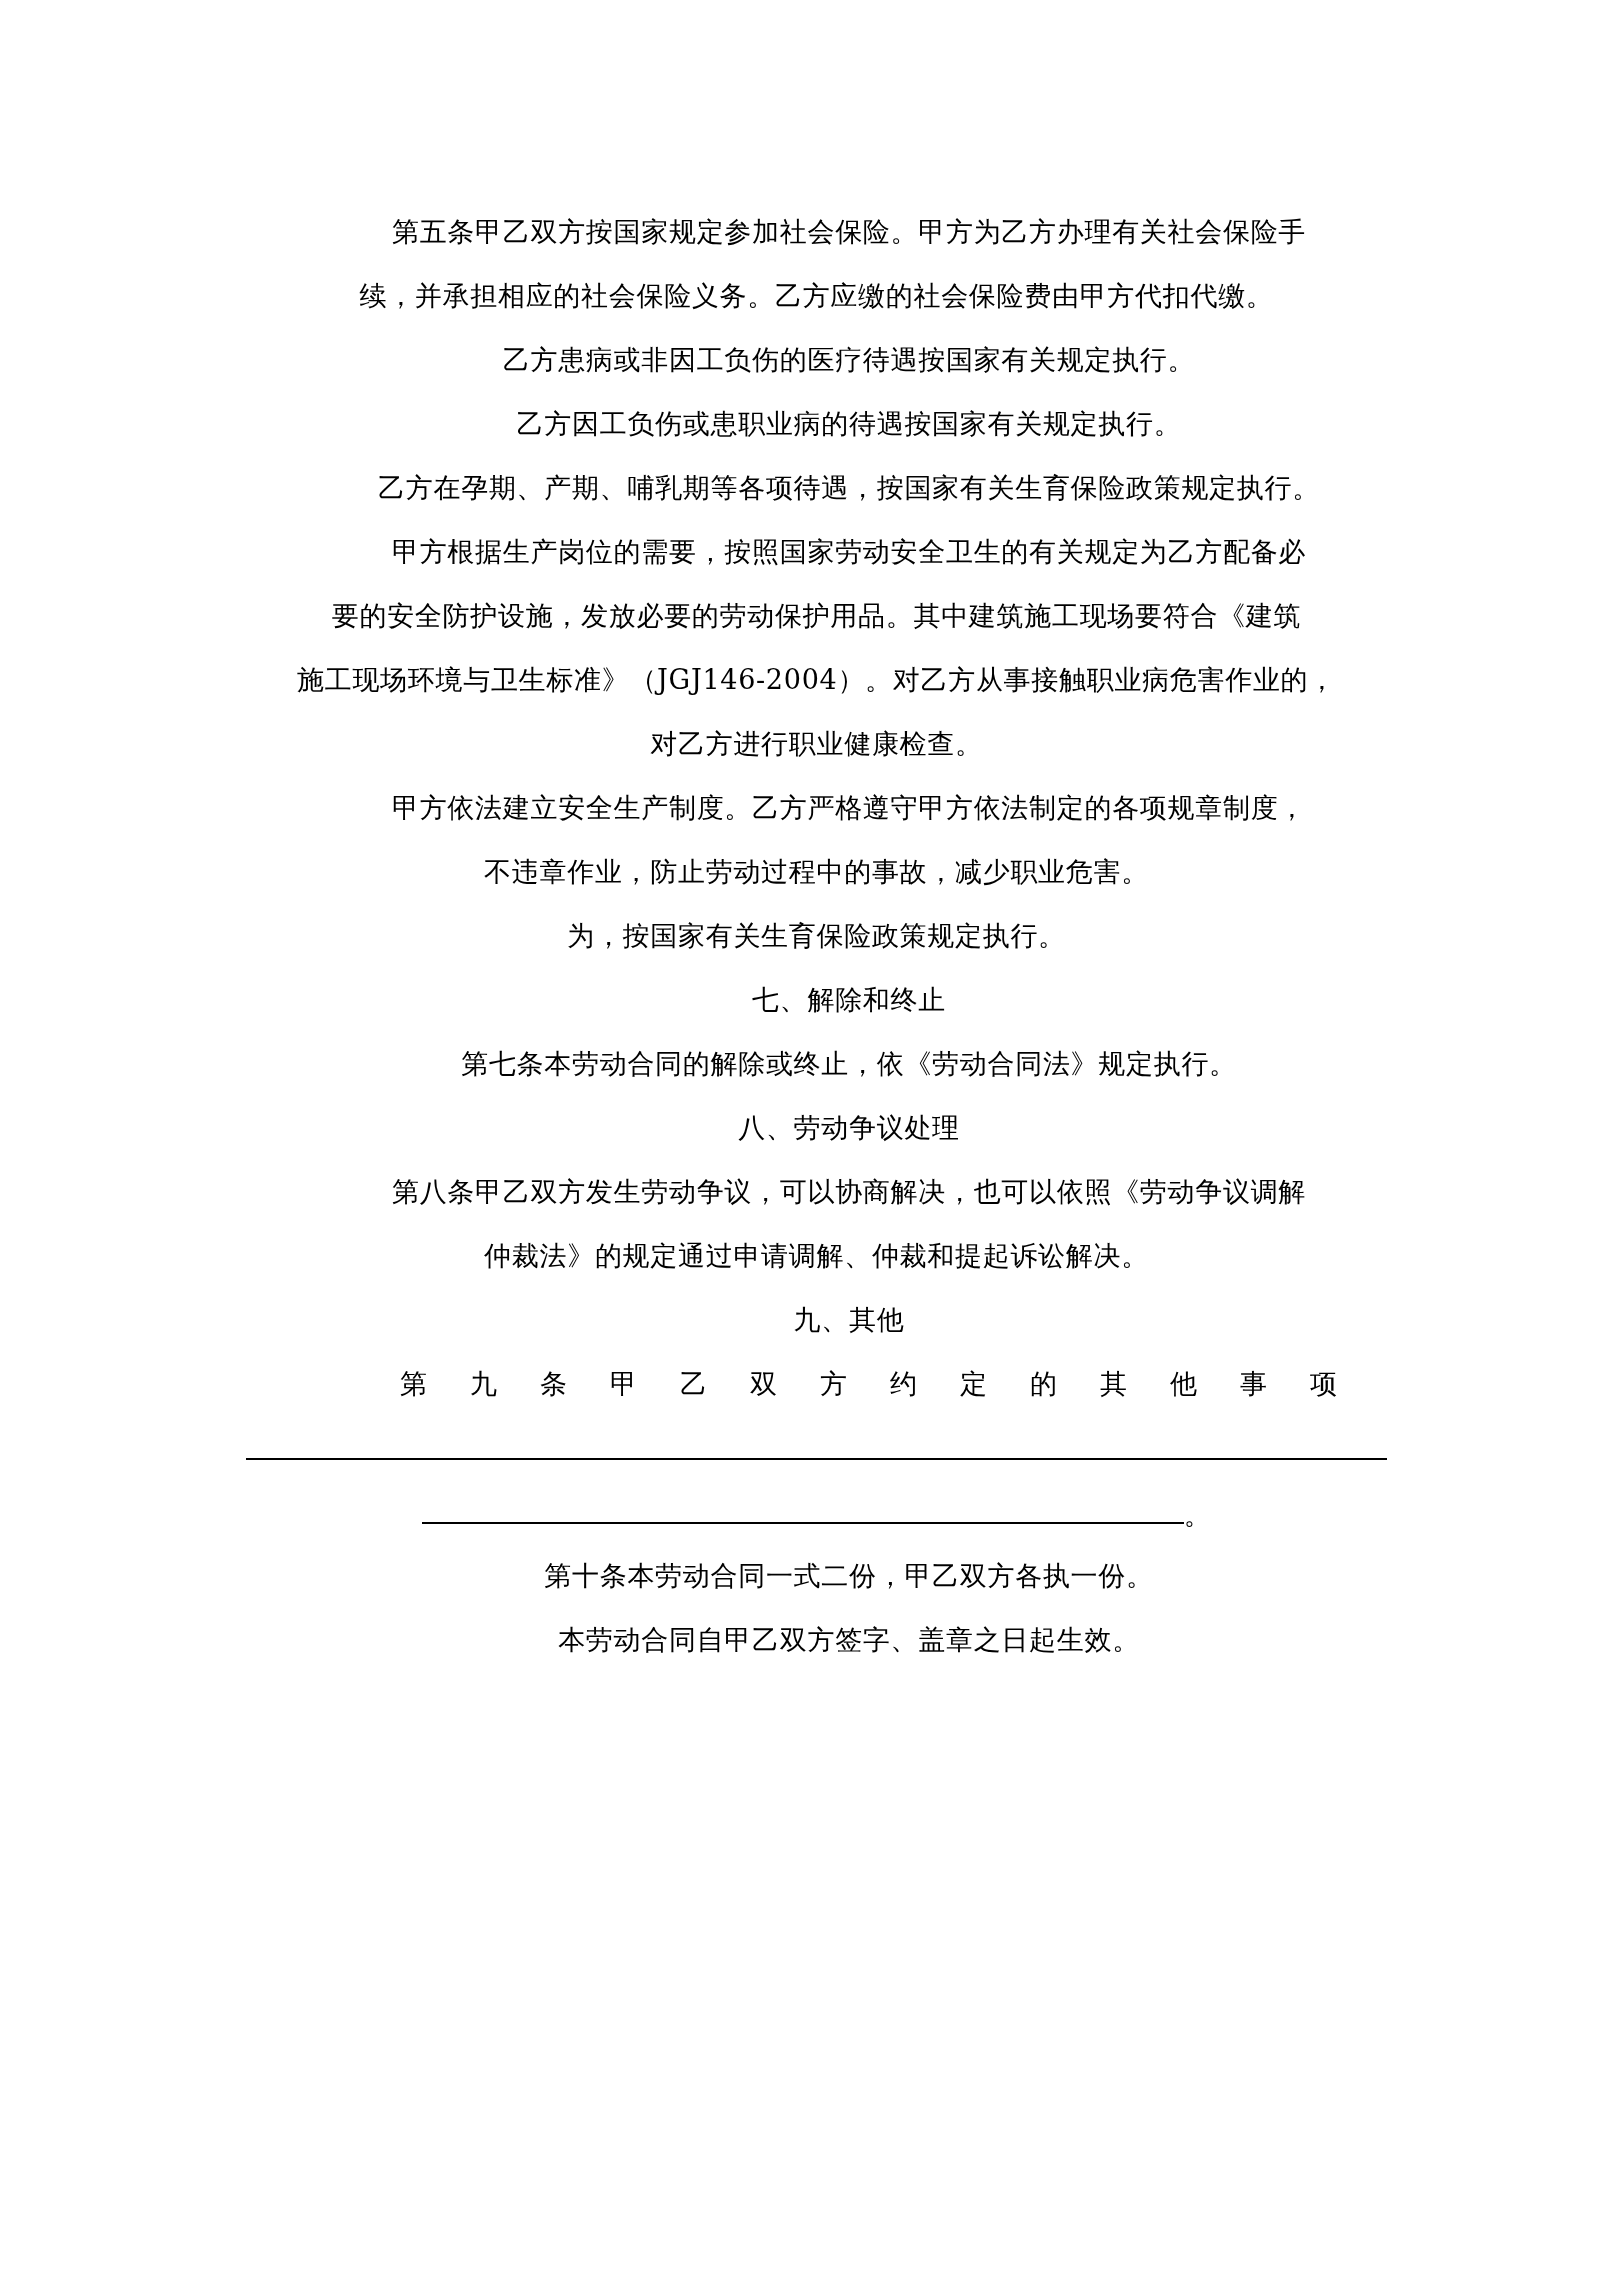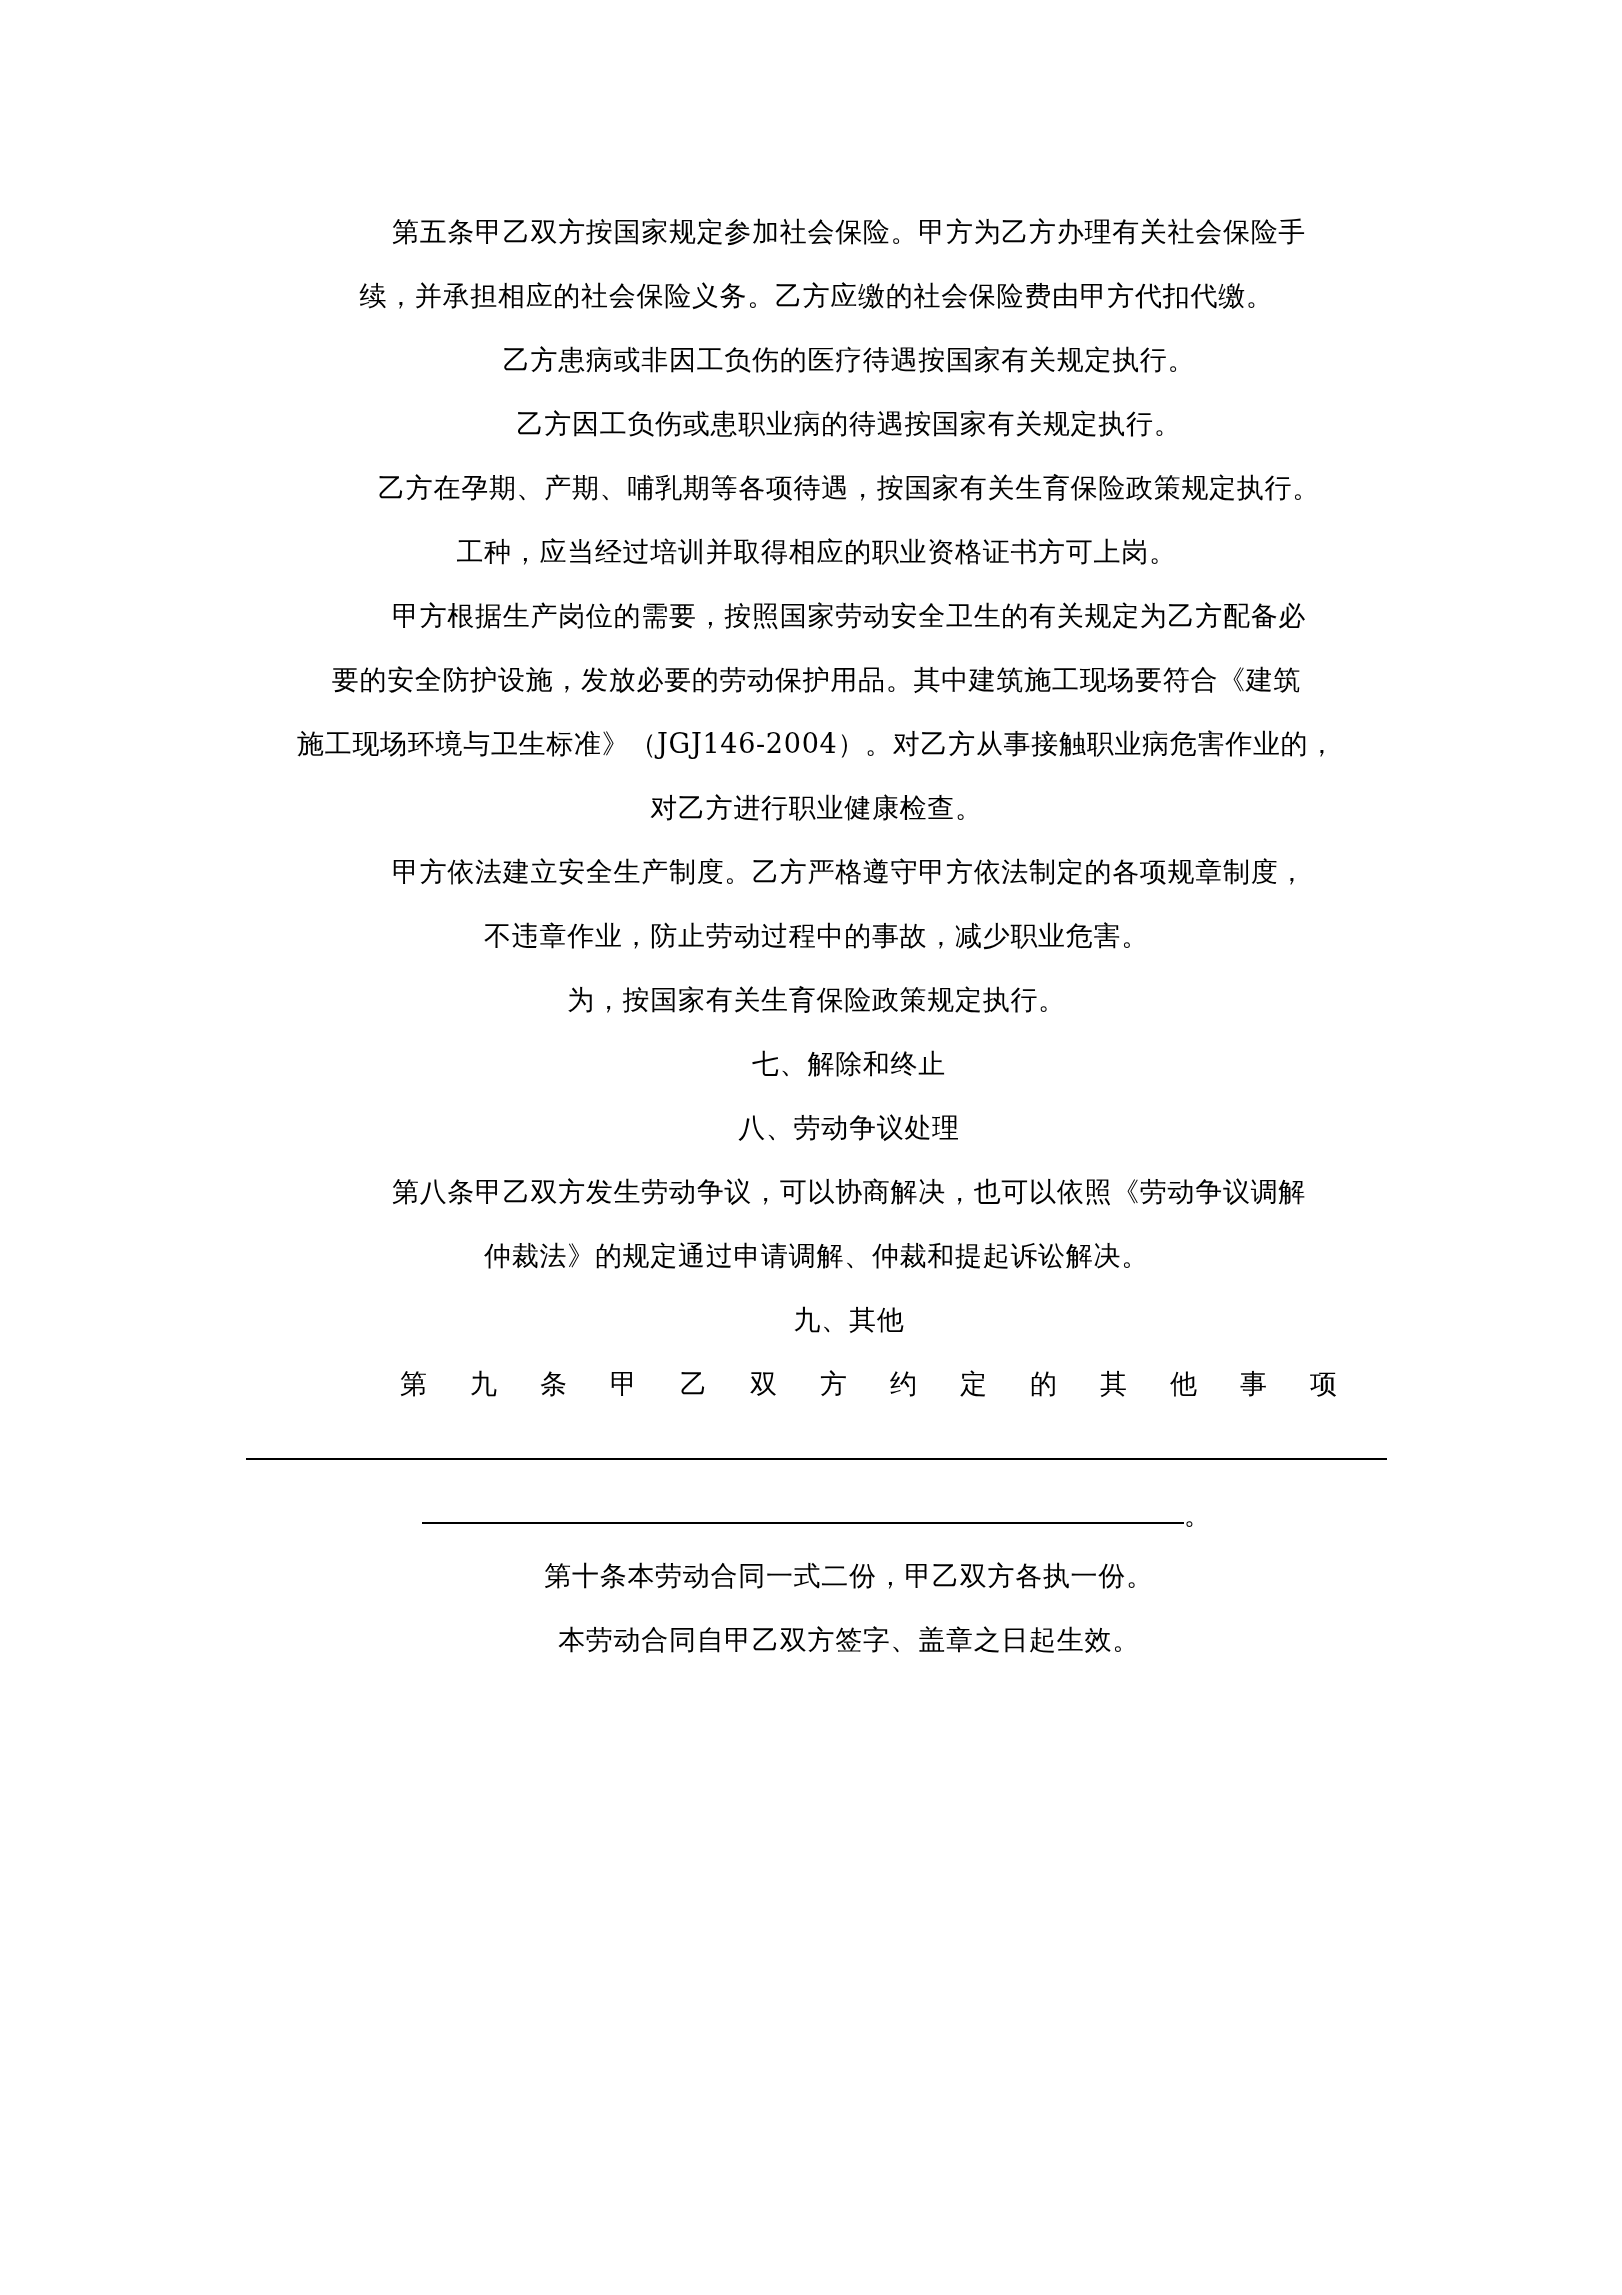--- a/index.html
+++ b/index.html
@@ -56,29 +56,29 @@
 </head>
 <body>
 
 <div class="page">
   <div class="doc" id="doc-body">
       <div class="line indent">第五条甲乙双方按国家规定参加社会保险。甲方为乙方办理有关社会保险手</div>
       <div class="line flush">续，并承担相应的社会保险义务。乙方应缴的社会保险费由甲方代扣代缴。</div>
       <div class="line indent">乙方患病或非因工负伤的医疗待遇按国家有关规定执行。</div>
       <div class="line indent">乙方因工负伤或患职业病的待遇按国家有关规定执行。</div>
       <div class="line indent">乙方在孕期、产期、哺乳期等各项待遇，按国家有关生育保险政策规定执行。</div>
-      <div class="line flush">工种，应当经过培训并取得相应的职业资格证书方可上岗。</div>
       <div class="line indent">甲方根据生产岗位的需要，按照国家劳动安全卫生的有关规定为乙方配备必</div>
       <div class="line flush">要的安全防护设施，发放必要的劳动保护用品。其中建筑施工现场要符合《建筑</div>
       <div class="line flush">施工现场环境与卫生标准》（JGJ146-2004）。对乙方从事接触职业病危害作业的，</div>
       <div class="line flush">对乙方进行职业健康检查。</div>
       <div class="line indent">甲方依法建立安全生产制度。乙方严格遵守甲方依法制定的各项规章制度，</div>
       <div class="line flush">不违章作业，防止劳动过程中的事故，减少职业危害。</div>
       <div class="line flush">为，按国家有关生育保险政策规定执行。</div>
       <div class="line indent">七、解除和终止</div>
+      <div class="line indent">第七条本劳动合同的解除或终止，依《劳动合同法》规定执行。</div>
       <div class="line indent">八、劳动争议处理</div>
       <div class="line indent">第八条甲乙双方发生劳动争议，可以协商解决，也可以依照《劳动争议调解</div>
       <div class="line flush">仲裁法》的规定通过申请调解、仲裁和提起诉讼解决。</div>
       <div class="line indent">九、其他</div>
       <div class="line spread">第九条甲乙双方约定的其他事项</div>
       <div class="line blank-line u-full"><span class="underline"></span></div>
       <div class="line blank-line u-short"><span class="underline"></span><span>。</span></div>
       <div class="line indent">第十条本劳动合同一式二份，甲乙双方各执一份。</div>
       <div class="line indent">本劳动合同自甲乙双方签字、盖章之日起生效。</div>
     </div>

